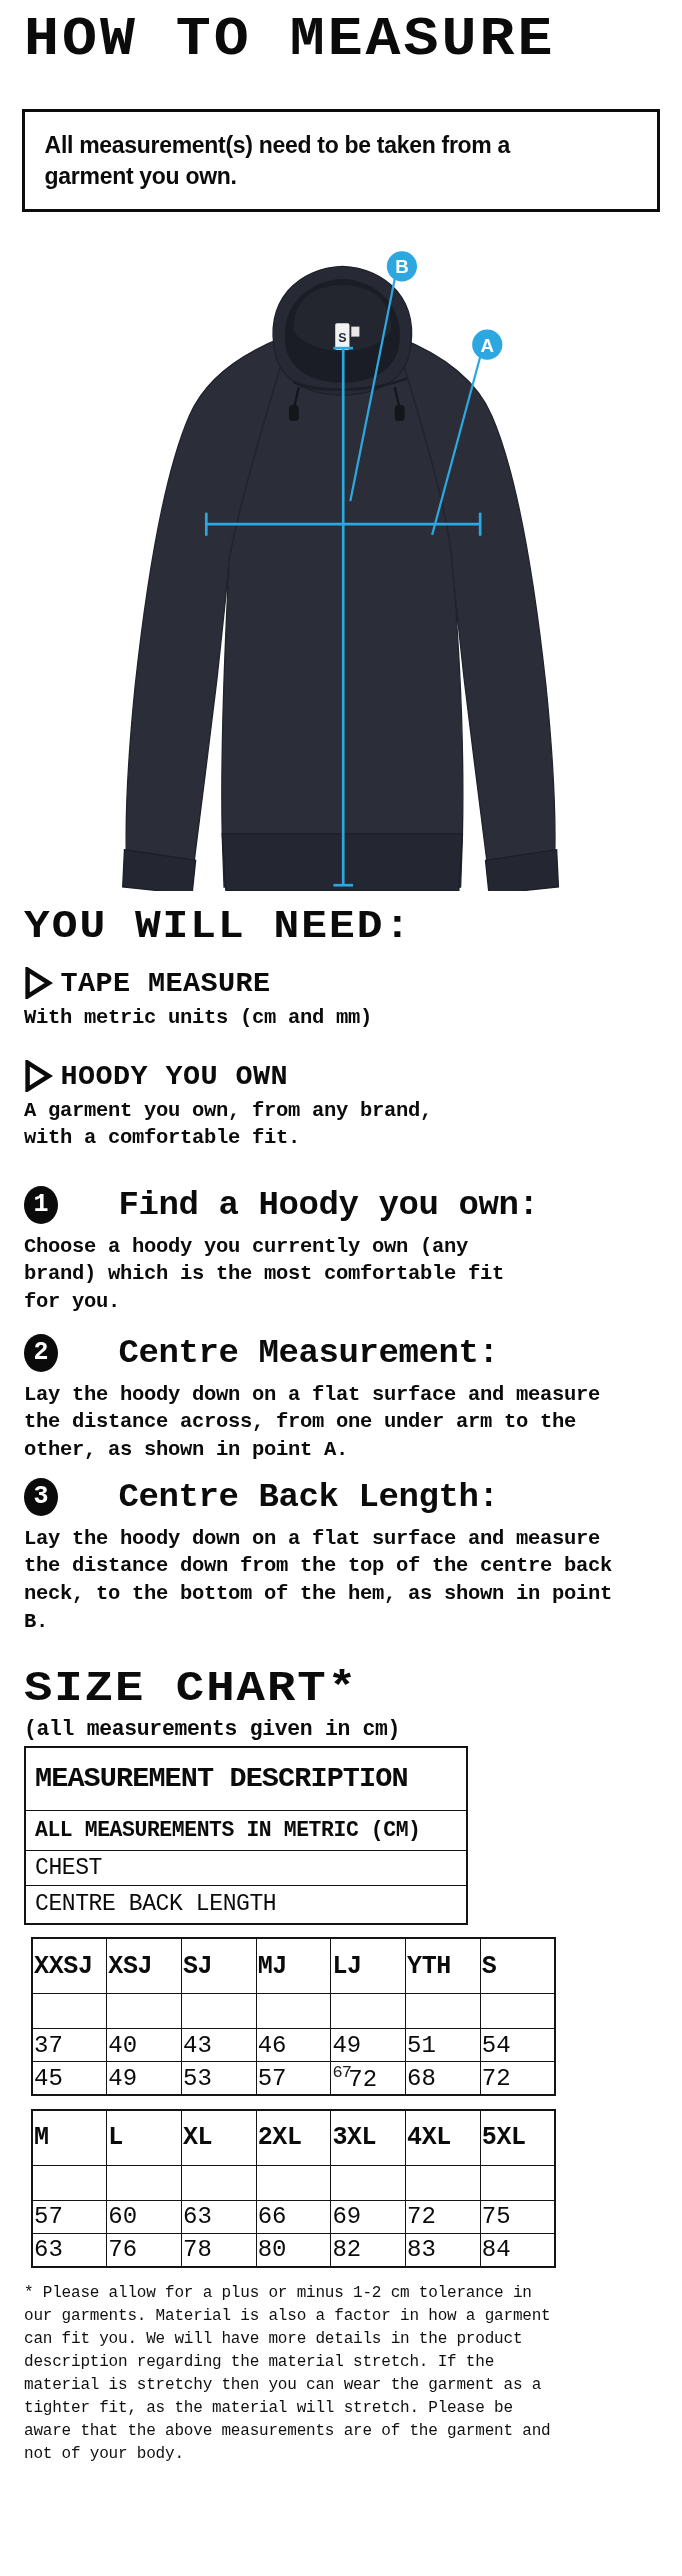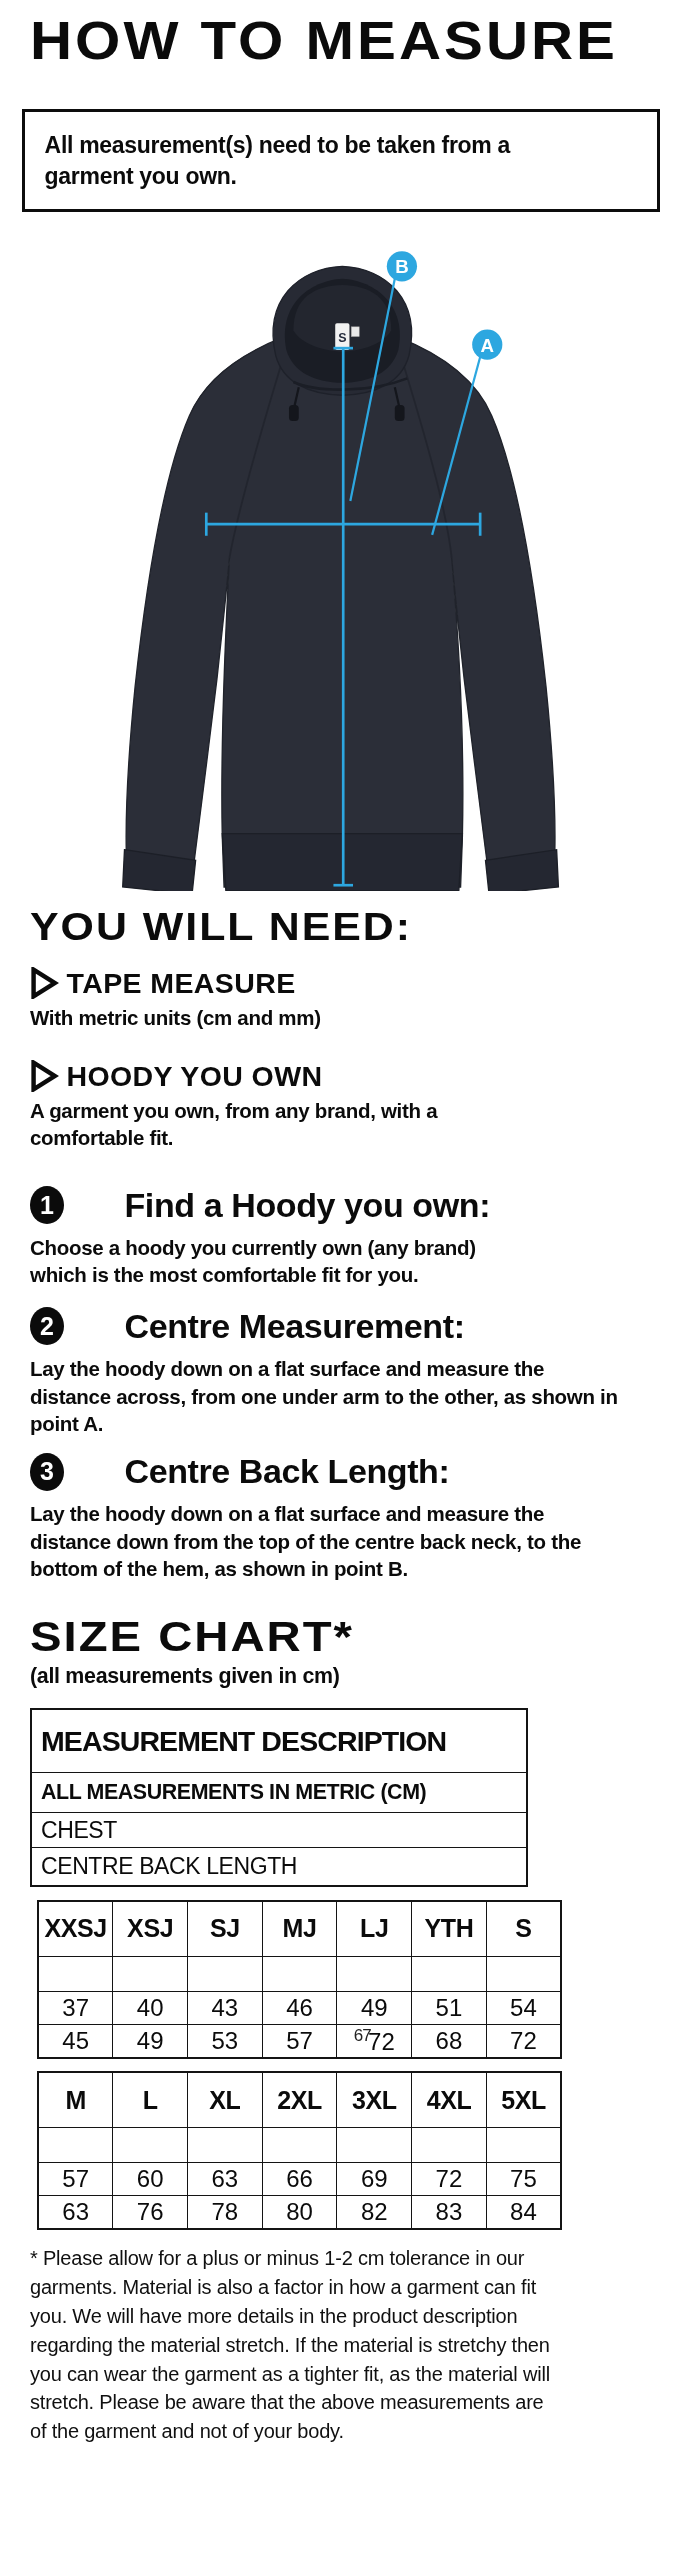--- a/index.html
+++ b/index.html
@@ -1,17 +1,17 @@
 <!DOCTYPE html>
 <html style="font-size:14.2px"><head>
 <meta charset="utf-8">
 <style>
   html,body{margin:0;padding:0;background:#ffffff;}
   body{width:682px;height:2576px;overflow:hidden;font-family:"Liberation Sans",sans-serif;color:#0b0b0b;position:relative;}
-  .pad{padding:0 30px;}
+  .pad{padding:0 24px;font-family:Liberation Mono, monospace;}
   
   .h1{margin:12.5px 0 0 0;font-size:53px;font-weight:bold;line-height:1.05;letter-spacing:2.7px;white-space:nowrap;}
   .stretch{display:inline-block;transform:scaleX(1.10);transform-origin:0 50%;}
   
   .notice{margin:41px 22px 0 22px;border:3.6px solid #0d0d0d;padding:18px 19.6px;}
   .notice p{margin:0;font-size:23px;font-weight:bold;letter-spacing:-0.3px;line-height:1.33;max-width:545px;}
   
   .figure{position:relative;margin-top:28.5px;width:682px;height:650px;}
   .figure svg{position:absolute;left:0;top:0;}
   
@@ -24,34 +24,34 @@
   
   .step{margin-top:27px;}
   .step-head{display:flex;align-items:center;gap:12.5px;}
   .stepnum{flex:0 0 auto;width:34px;height:38px;background:#0b0b0b;border-radius:50%;color:#fff;font-weight:bold;font-size:25px;display:inline-flex;align-items:center;justify-content:center;}
   .step-title{font-size:34px;font-weight:bold;letter-spacing:-0.4px;margin-left:48px;}
   .step-body{margin:9px 0 0 0;font-size:20.5px;font-weight:bold;letter-spacing:-0.3px;line-height:1.35;max-width:594px;}
   
   .h3{margin:28.5px 0 0 0;font-size:43px;font-weight:bold;letter-spacing:1.8px;white-space:nowrap;}
   .sub{margin:3.6px 0 0 0;font-size:21.4px;font-weight:bold;letter-spacing:-0.3px;}
   table{border-collapse:collapse;table-layout:fixed;}
-  .desc-table{margin-top:19px;width:498px;border:2.7px solid #141414;}
+  .desc-table{margin-top:5px;width:444px;border:2.7px solid #141414;}
   .desc-table td{border:1.8px solid #141414;padding:0 9px;vertical-align:middle;}
   .desc-head td{height:62px;font-size:28.5px;font-weight:bold;letter-spacing:-0.9px;}
   .desc-row1 td{height:39px;font-size:21.4px;font-weight:bold;letter-spacing:-0.4px;}
   .desc-row2 td{height:34px;font-size:23px;letter-spacing:-0.4px;}
   .desc-row3 td{height:37px;font-size:23px;letter-spacing:-0.4px;}
   .size-table{width:525px;margin:12.5px 0 0 7.1px;border:2.7px solid #141414;}
-  .size-table td{border:1.8px solid #141414;text-align:center;vertical-align:middle;}
+  .size-table td{border:1.8px solid #141414;text-align:left;vertical-align:middle;}
   .szhead td{height:52px;font-size:25px;font-weight:bold;letter-spacing:-0.4px;}
   .szempty td{height:32px;}
   .szval td{height:30px;font-size:24px;}
   .artifact{font-size:17px;vertical-align:super;letter-spacing:-0.9px;margin-right:-2.7px;color:#222;}
   
-  .footnote{margin:14.2px 0 0 0;font-size:20px;font-weight:normal;line-height:1.44;letter-spacing:-0.2px;max-width:534px;color:#101010;}
+  .footnote{margin:14.2px 0 0 0;font-size:16px;font-weight:normal;line-height:1.44;letter-spacing:-0.2px;max-width:534px;color:#101010;}
 </style>
 </head>
 <body>
 
 <div class="pad">
   <h1 class="h1"><span class="stretch">HOW TO MEASURE</span></h1>
 </div>
 
 <div class="notice">
   <p>All measurement(s) need to be taken from a garment you own.</p>

